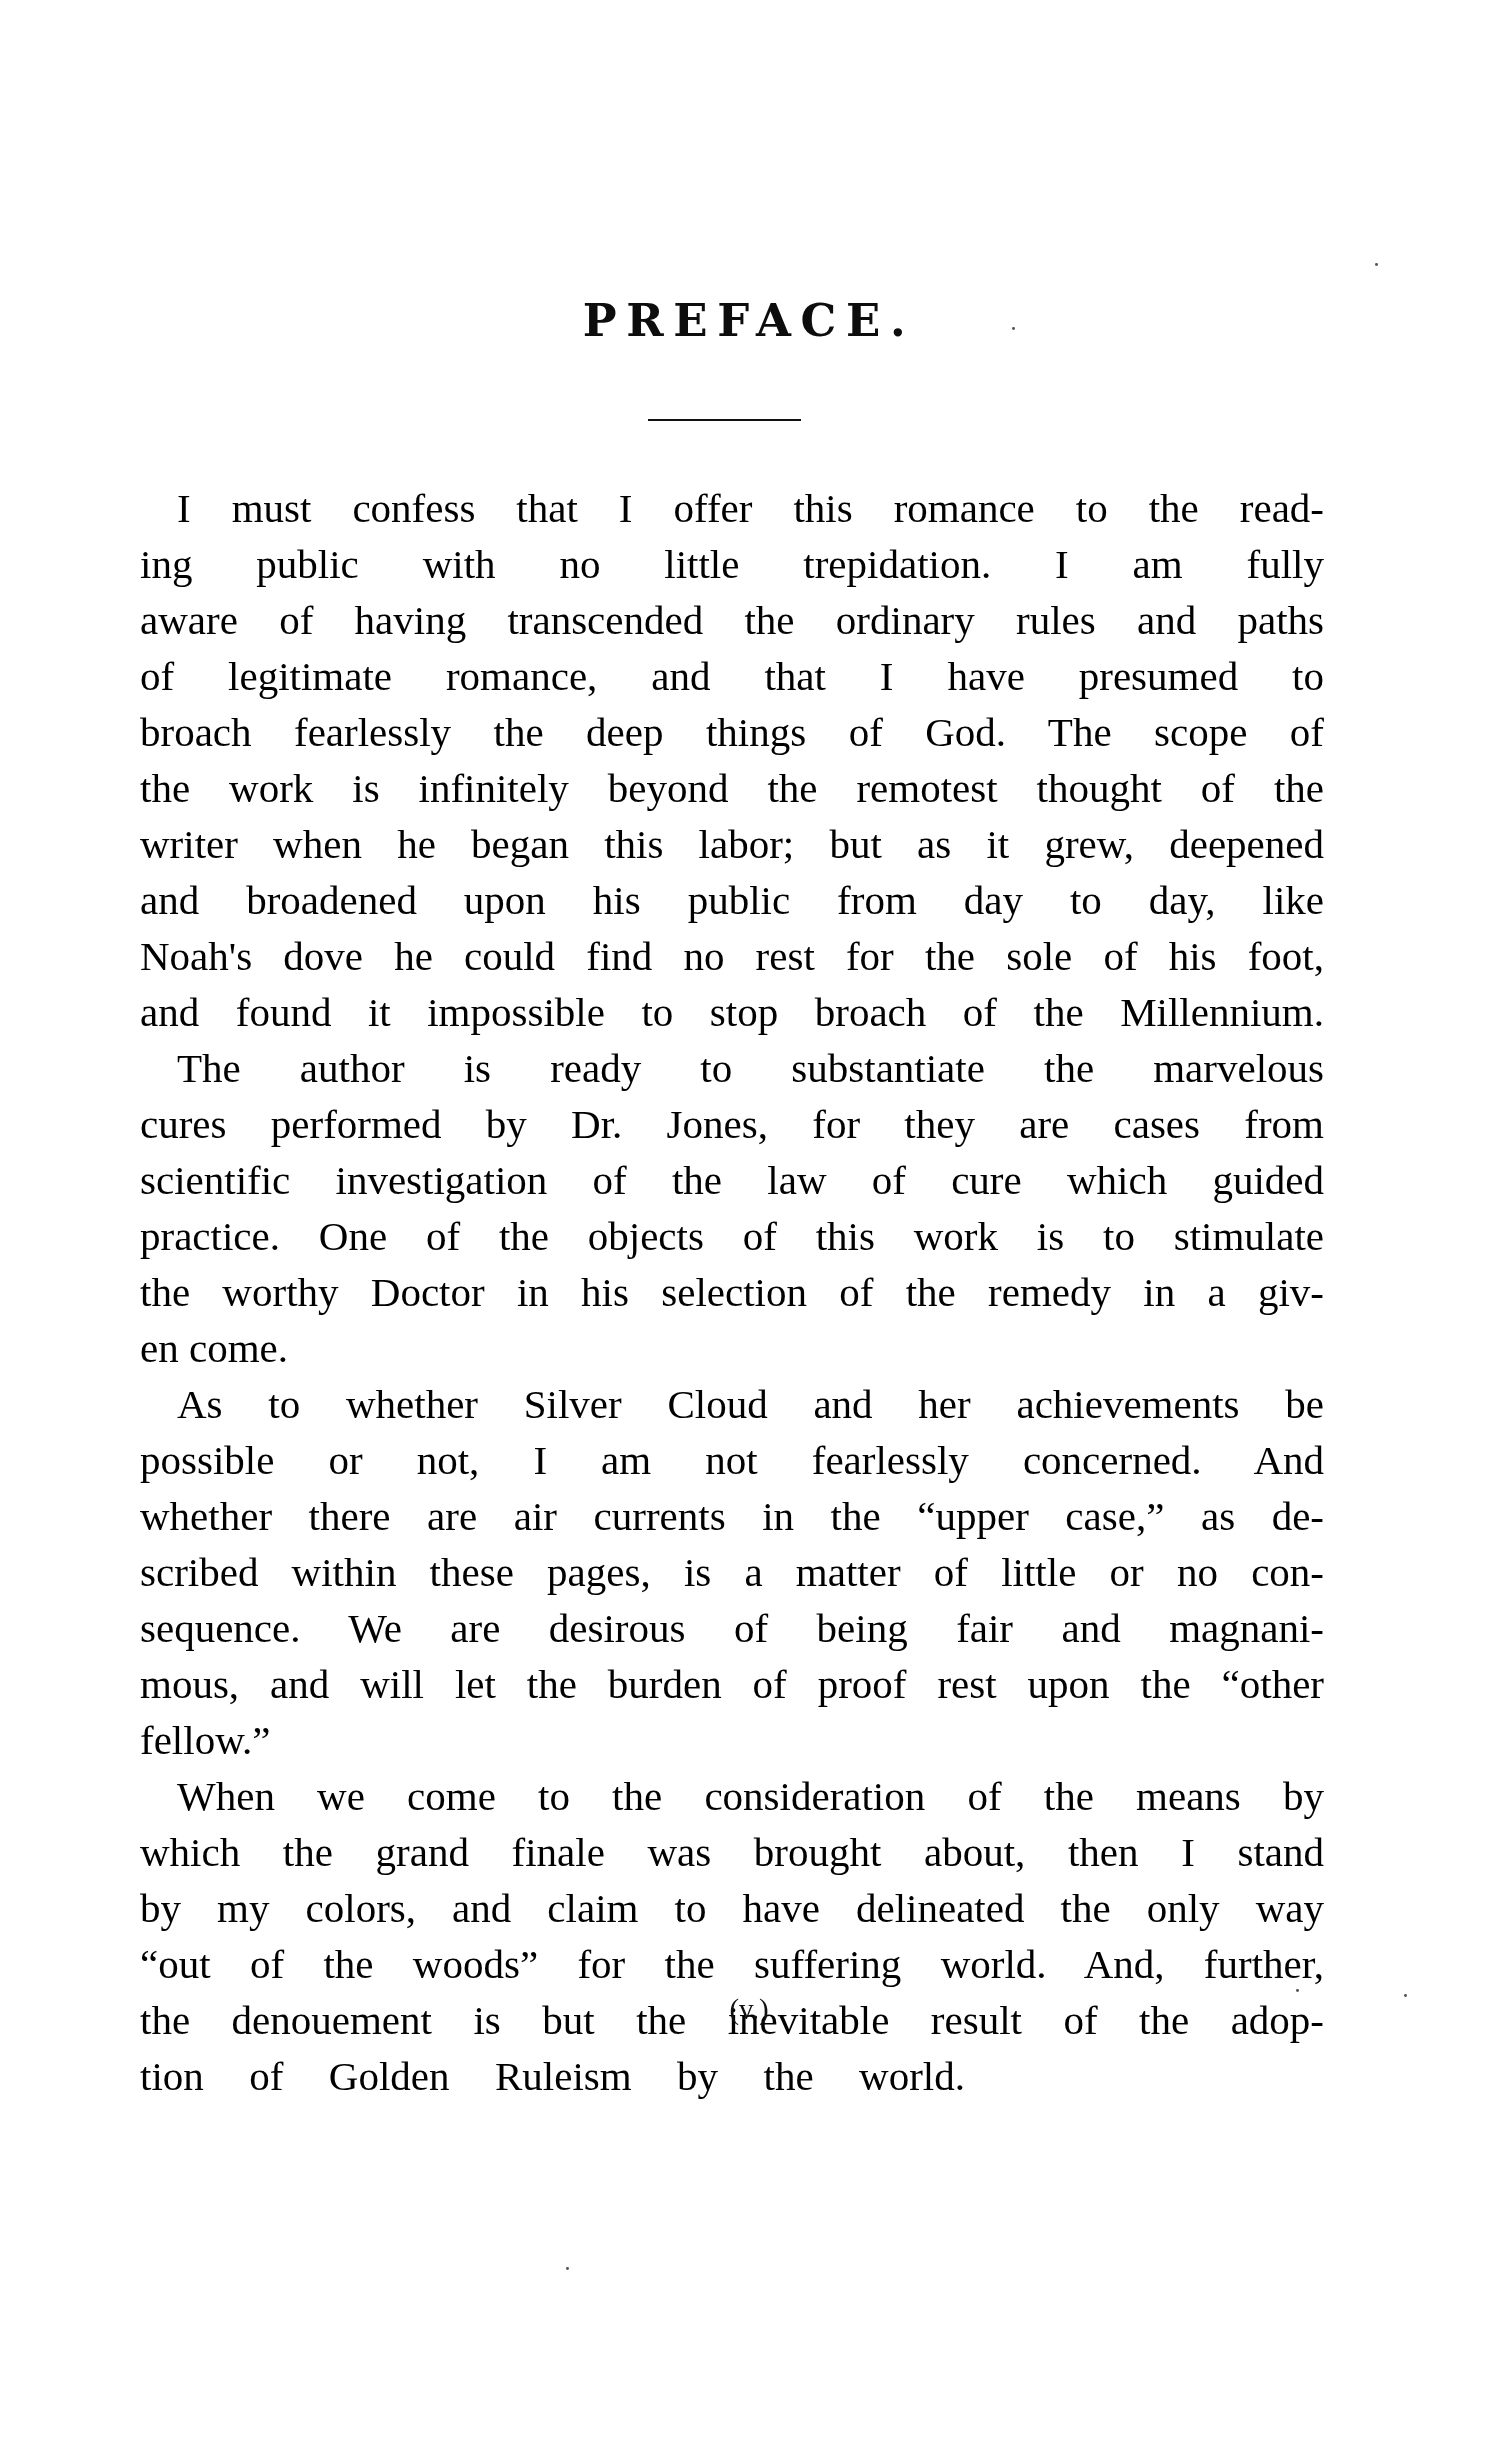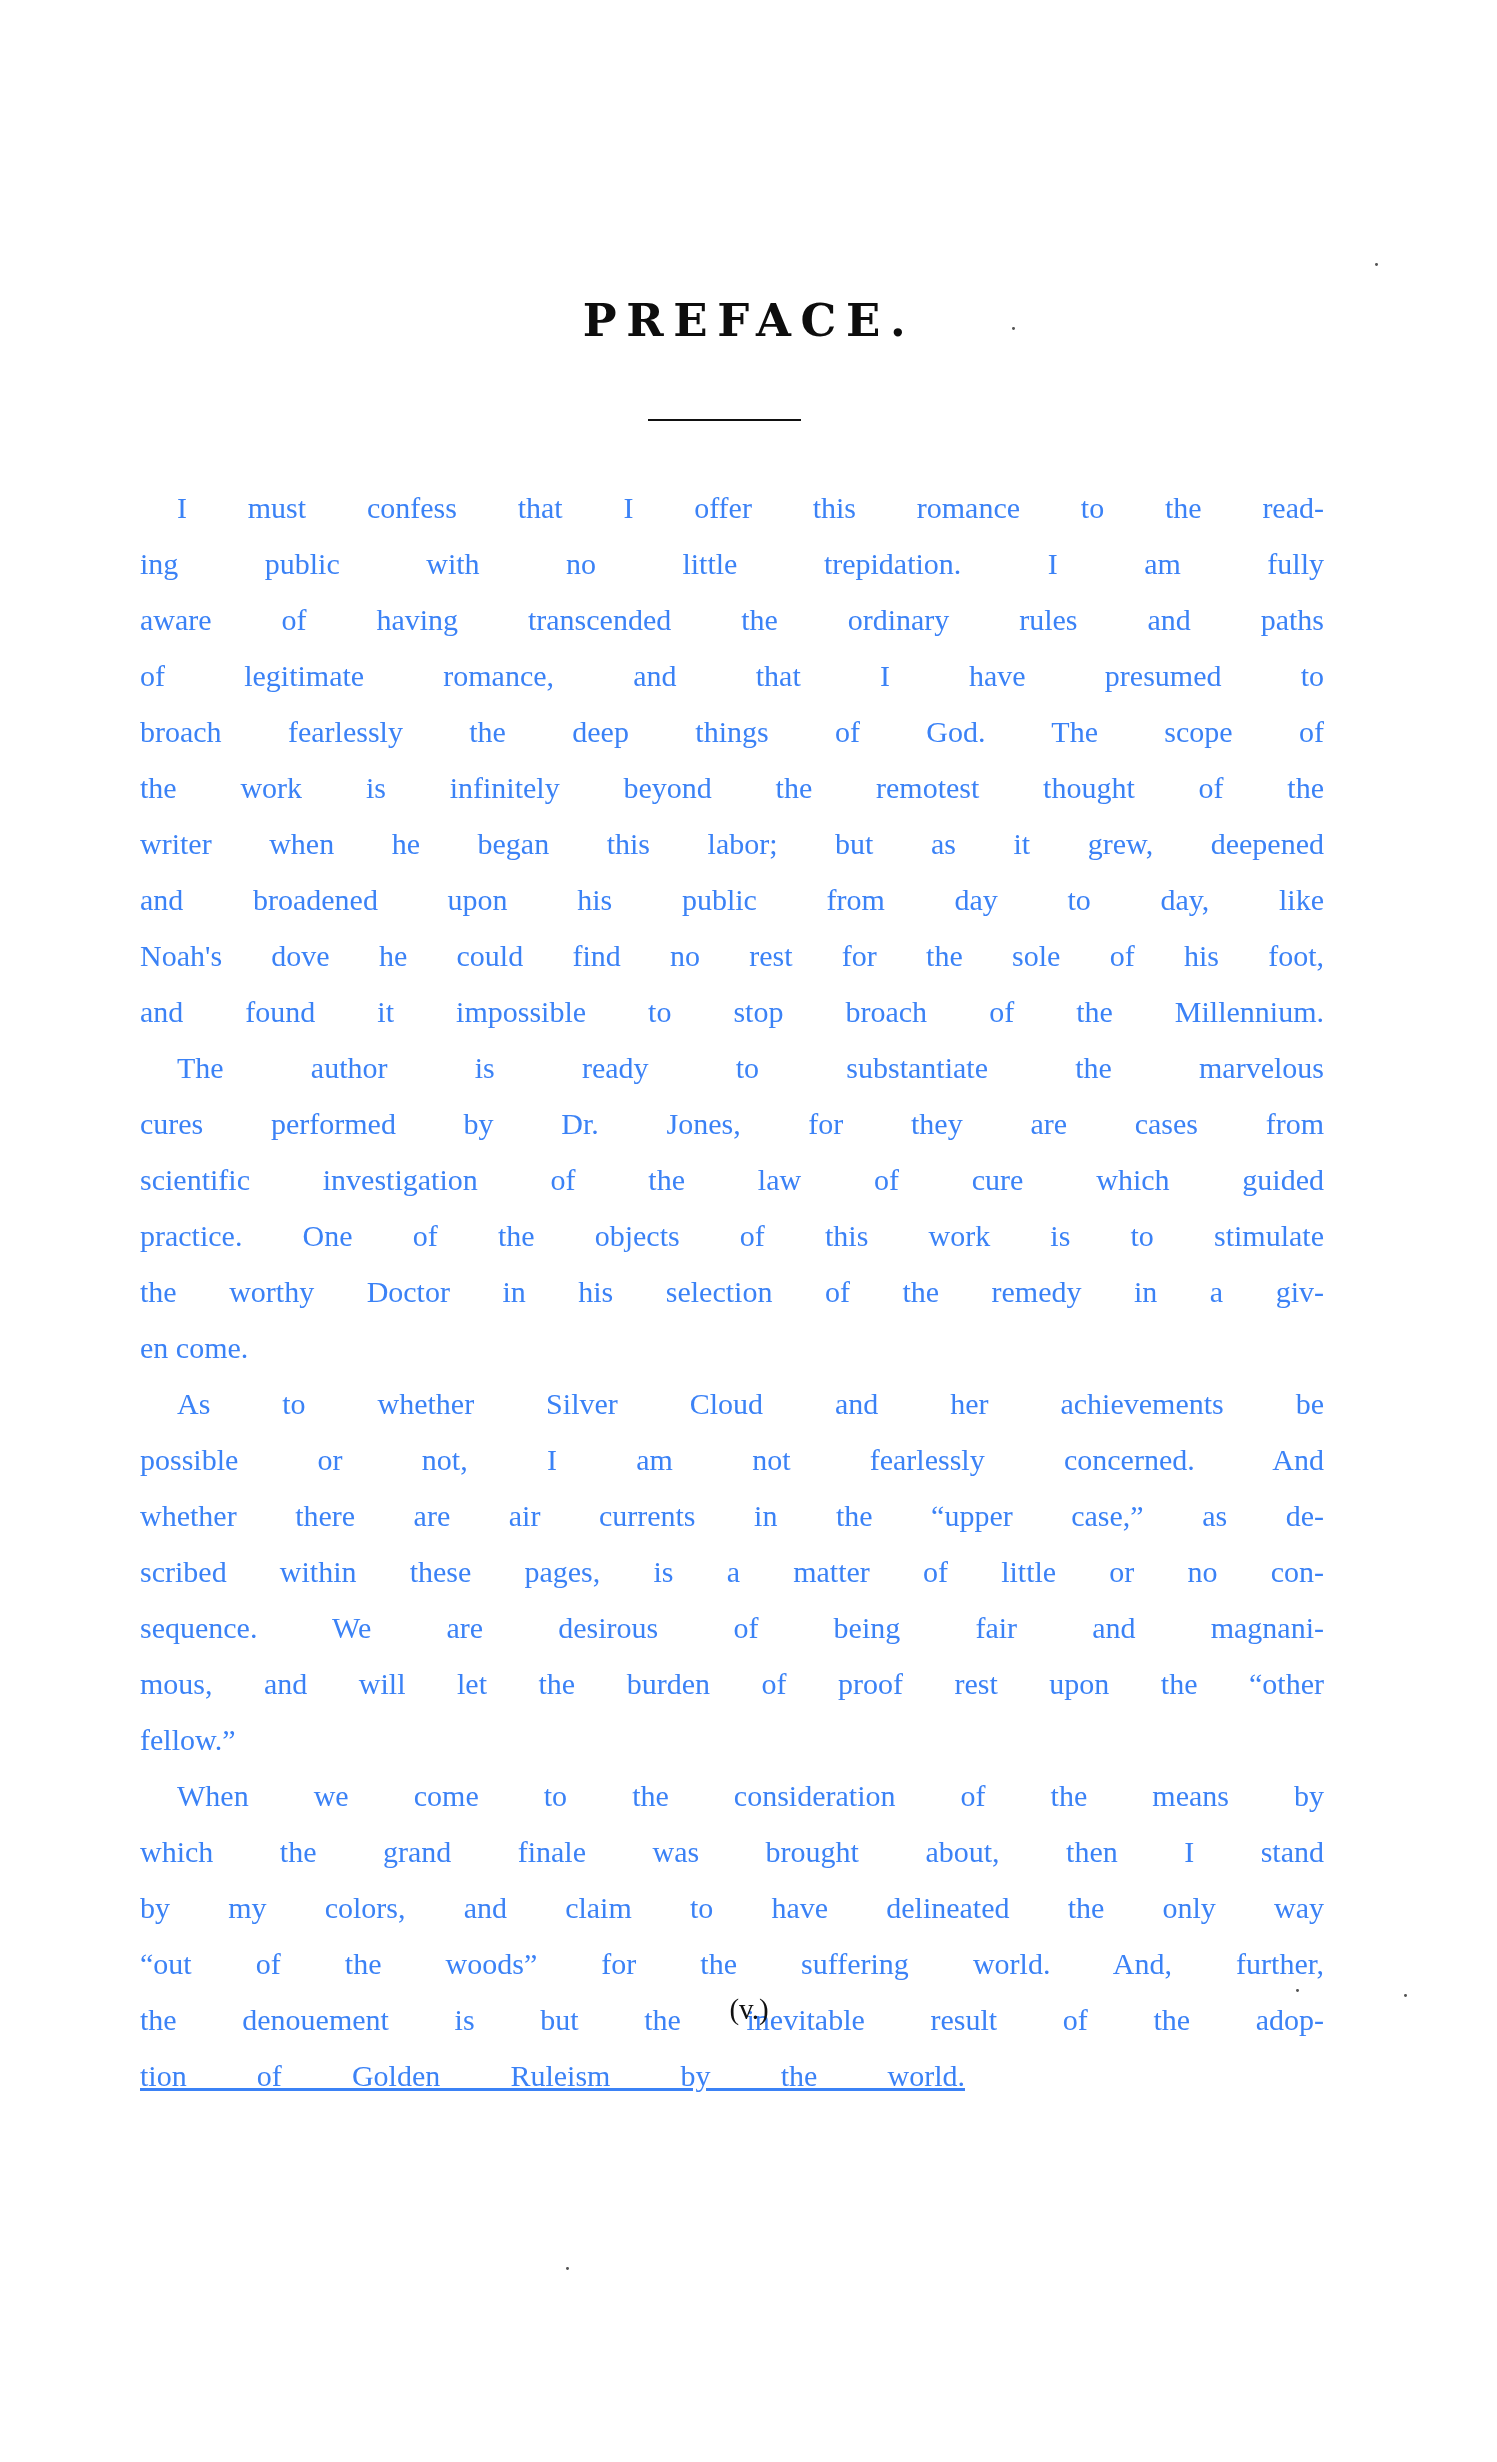--- a/index.html
+++ b/index.html
@@ -7,21 +7,21 @@
   .page { position: absolute; left: 0; top: 0; width: 1498px; height: 2462px; background: #fff; color: #111; padding-left: 41px; }
   .title {
     position: absolute; left: 0; width: 1498px; top: 294px; text-align: center;
     font-family: "DejaVu Serif", "Liberation Serif", serif; font-weight: bold;
     font-size: 45px; letter-spacing: 9.6px; color: #0d0d0d;
   }
   .rule { position: absolute; left: 648px; top: 419px; width: 153px; height: 2.1px; background: #111; }
   .body-text {
     position: absolute; left: 140px; top: 480px; width: 1184px;
     font-family: "Liberation Serif", "DejaVu Serif", serif;
-    font-size: 30px; line-height: 56px; color: #3b82f6; text-align: justify;
+    font-size: 41px; line-height: 56px; color: #000000; text-align: justify;
   }
   .line { display: block; white-space: nowrap; text-align-last: justify; text-align: justify; }
   .line.last { text-align-last: left; }
   .line.indent { padding-left: 37px; }
   .folio {
     position: absolute; left: 0; width: 1498px; top: 1993px; text-align: center;
     font-family: "Liberation Serif", serif; font-size: 29px; color: #111;
   }
   .speck { position: absolute; width: 2.8px; height: 2.8px; border-radius: 50%; background: #555; }
 </style>
@@ -58,21 +58,21 @@
     <span class="line">scribed within these pages, is a matter of little or no con-</span>
     <span class="line">sequence. We are desirous of being fair and magnani-</span>
     <span class="line">mous, and will let the burden of proof rest upon the “other</span>
     <span class="line last">fellow.”</span>
 
     <span class="line indent">When we come to the consideration of the means by</span>
     <span class="line">which the grand finale was brought about, then I stand</span>
     <span class="line">by my colors, and claim to have delineated the only way</span>
     <span class="line">“out of the woods” for the suffering world. And, further,</span>
     <span class="line">the denouement is but the inevitable result of the adop-</span>
-    <span class="line" style="text-align-last: justify; width: 825px; text-decoration: underline;">tion of Golden Ruleism by the world.</span>
+    <span class="line" style="text-align-last: justify; width: 825px;">tion of Golden Ruleism by the world.</span>
   </div>
 
   <div class="folio">(v.)</div>
 
   <div class="speck" style="left:1012px; top:327px;"></div>
   <div class="speck" style="left:1375px; top:263px;"></div>
   <div class="speck" style="left:1296px; top:1989px;"></div>
   <div class="speck" style="left:566px; top:2267px;"></div>
   <div class="speck" style="left:1404px; top:1994px;"></div>
 </div>

